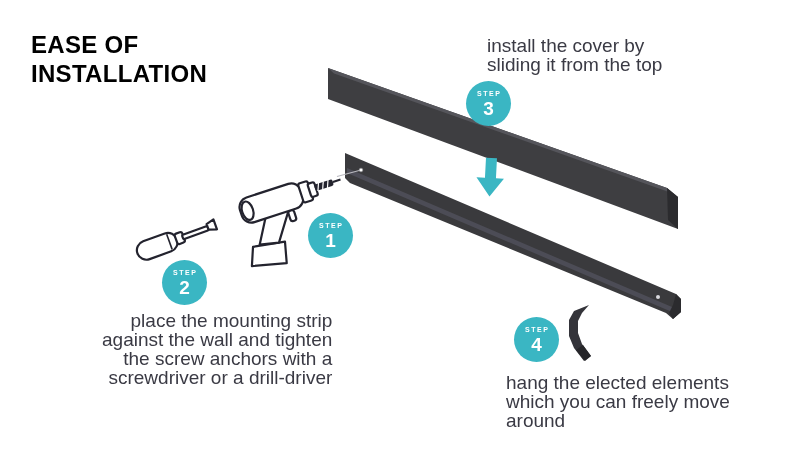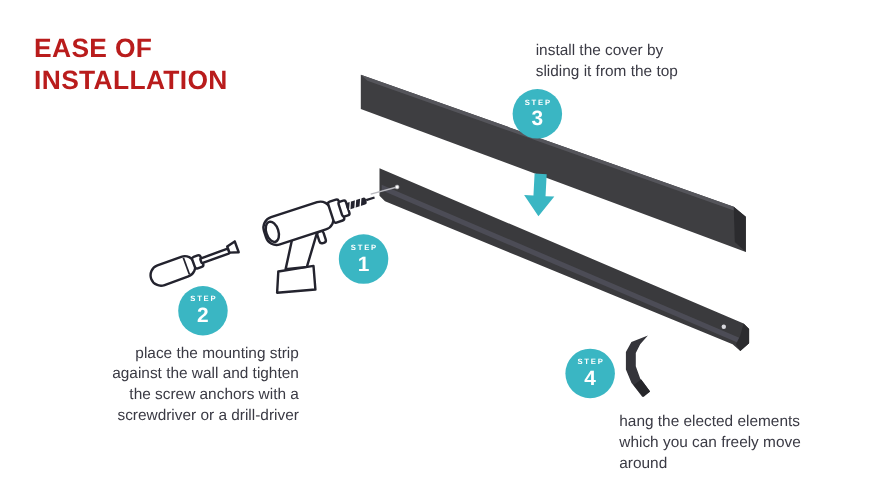--- a/index.html
+++ b/index.html
@@ -4,30 +4,30 @@
 <style>
   html,body{margin:0;padding:0;background:#ffffff;}
   .stage{
     position:relative;width:800px;height:452px;background:#ffffff;overflow:hidden;
     font-family:"Liberation Sans", sans-serif;
   }
   .art{position:absolute;left:0;top:0;}
   .heading{
     position:absolute;left:31px;top:30px;margin:0;
     font-size:24px;line-height:29px;font-weight:700;letter-spacing:.3px;
-    color:#b91c1c;white-space:pre-line;
+    color:#000000;white-space:pre-line;
   }
   .caption{
-    position:absolute;font-size:14px;line-height:19px;color:#3a3a44;
+    position:absolute;font-size:19px;line-height:19px;color:#3a3a44;
     white-space:pre-line;
   }
   .cap-s1{left:329px;top:261px;}
   .cap-s2{left:102px;top:311px;text-align:right;}
   .cap-s3{left:487px;top:36px;}
-  .cap-s4{left:563px;top:373px;}
+  .cap-s4{left:506px;top:373px;}
   .badge{
     position:absolute;width:45px;height:45px;border-radius:50%;
     background:#3ab6c3;color:#ffffff;display:flex;flex-direction:column;
     align-items:center;justify-content:center;text-align:center;
   }
   .badge .lbl{font-size:7px;font-weight:700;letter-spacing:1.6px;line-height:8px;margin-left:1.6px;}
   .badge .num{font-size:19px;font-weight:700;line-height:19px;margin-top:1px;}
   .b1{left:308px;top:213px;}
   .b2{left:162px;top:260px;}
   .b3{left:466px;top:81px;}

